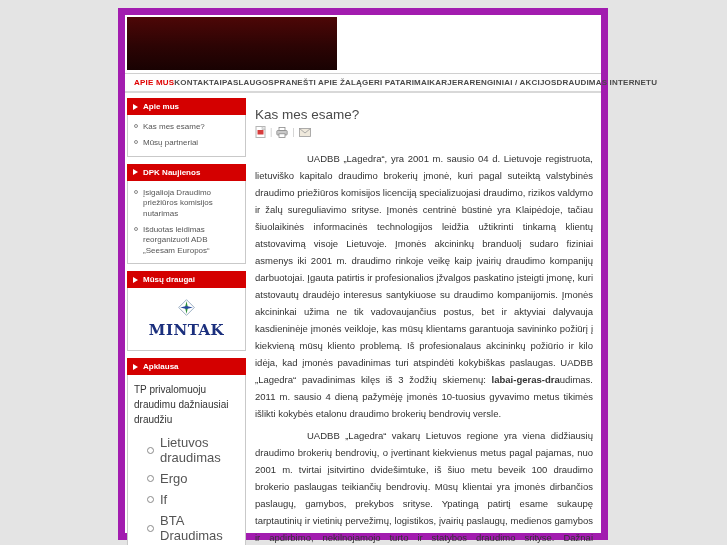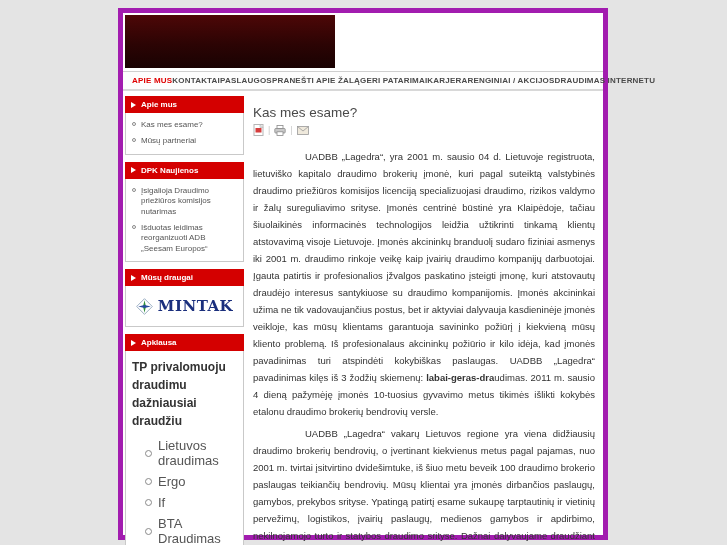--- a/index.html
+++ b/index.html
@@ -1,37 +1,37 @@
 <!DOCTYPE html>
 <html><head>
 <meta charset="utf-8">
 <style>
   * { box-sizing: border-box; margin: 0; padding: 0; }
   html,body { width:727px; height:545px; overflow:hidden; }
   body { background:#e4e4e4; font-family:"Liberation Sans", sans-serif; position:relative; }
-  .card { position:absolute; left:118px; top:8px; width:490px; height:532px; background:#fff; border:5px solid #a21caf; }
+  .card { position:absolute; left:118px; top:8px; width:490px; height:532px; background:#fff; border:7px solid #a21caf; }
   .header { height:58px; position:relative; }
   .logo { position:absolute; left:2px; top:2px; width:210px; height:53px;
           background:linear-gradient(#4d0707 0%, #2c0404 55%, #190202 100%); cursor:pointer; }
   .nav { display:flex; justify-content:space-between; align-items:center; height:20px; padding:0 9px;
          border-top:1px solid #cfcfcf; border-bottom:2px solid #d8d8d8; background:#fdfdfd; }
   .nav-item { font-size:8px; font-weight:bold; color:#4a4a4a; letter-spacing:.2px; cursor:pointer; white-space:nowrap; }
   .nav-item.active { color:#e00000; }
   .columns { display:flex; padding:5px 2px 0 2px; }
   .sidebar { width:119px; flex:none; }
   .box { border:1px solid #c9c9c9; margin-bottom:7px; background:#fff; }
   .box-header { background:#d40000; color:#fff; font-size:8px; font-weight:bold; padding:4px 6px;
                 display:flex; align-items:center; gap:5px; margin:-1px -1px 0 -1px; cursor:default; }
   .arrow { width:0; height:0; border-left:5px solid #fff; border-top:3.5px solid transparent; border-bottom:3.5px solid transparent; flex:none; }
   .menu-list { padding:4px 0; }
   .menu-item { display:flex; gap:5px; padding:3px 4px 3px 6px; font-size:8px; color:#555; line-height:1.3; cursor:pointer; }
   .bullet { width:4px; height:4px; border:1px solid #8a8a8a; border-radius:50%; margin-top:2px; flex:none; }
-  .mintak { display:flex; align-items:center; justify-content:center; gap:5px; padding:11px 0; cursor:pointer; }
+  .mintak { display:flex; align-items:center; justify-content:center; gap:5px; padding:11px 0; cursor:pointer;flex-direction:column; }
   .mintak-text { font-family:"DejaVu Serif", serif; font-weight:bold; color:#1b2f7d; font-size:15px; letter-spacing:.5px; }
-  .poll-q { font-size:12px; font-weight:bold; color:#333; padding:7px 6px 5px; line-height:1.5; }
+  .poll-q { font-size:10px; font-weight:normal; color:#333; padding:7px 6px 5px; line-height:1.5; }
   .poll-opt { display:flex; gap:6px; align-items:center; padding:3px 4px 3px 19px; font-size:13px; color:#555; cursor:pointer; }
   .radio { width:7px; height:7px; border:1px solid #8a8a8a; border-radius:50%; background:#fff; flex:none; }
   .main { flex:1; padding:6px 6px 0 9px; }
   .page-title { font-size:13.5px; color:#4a4a4a; font-weight:400; margin:3px 0 4px; }
   .doc-icons { display:flex; align-items:center; gap:4px; margin-bottom:12px; }
   .doc-icons .sep { color:#c9c9c9; font-size:9px; }
   .doc-icons svg { display:block; cursor:pointer; }
   .content p { font-size:9.5px; line-height:17px; color:#333; text-align:justify; text-indent:52px; margin:0 0 5px; }
 </style>
 </head>

